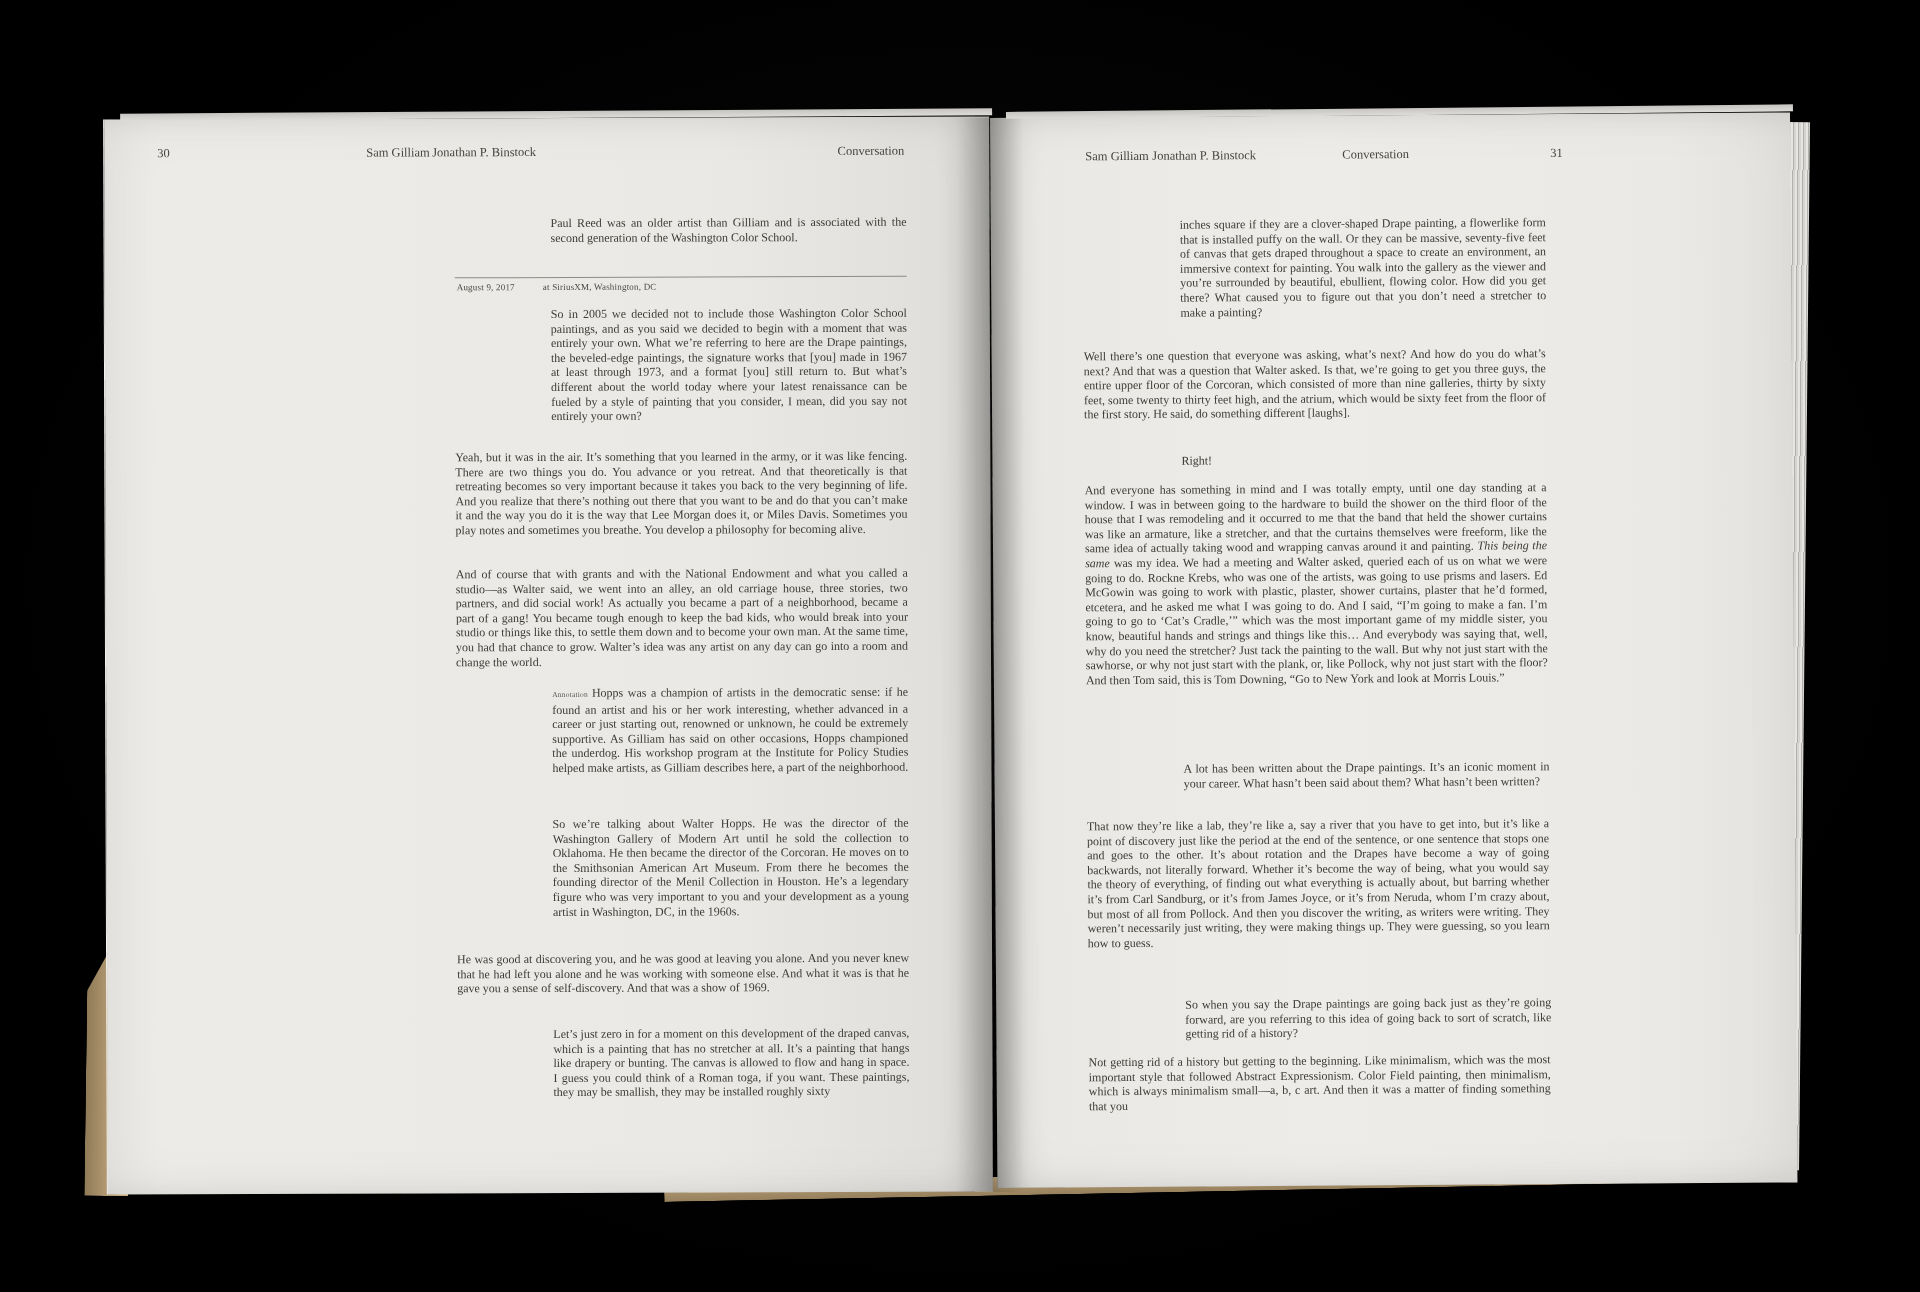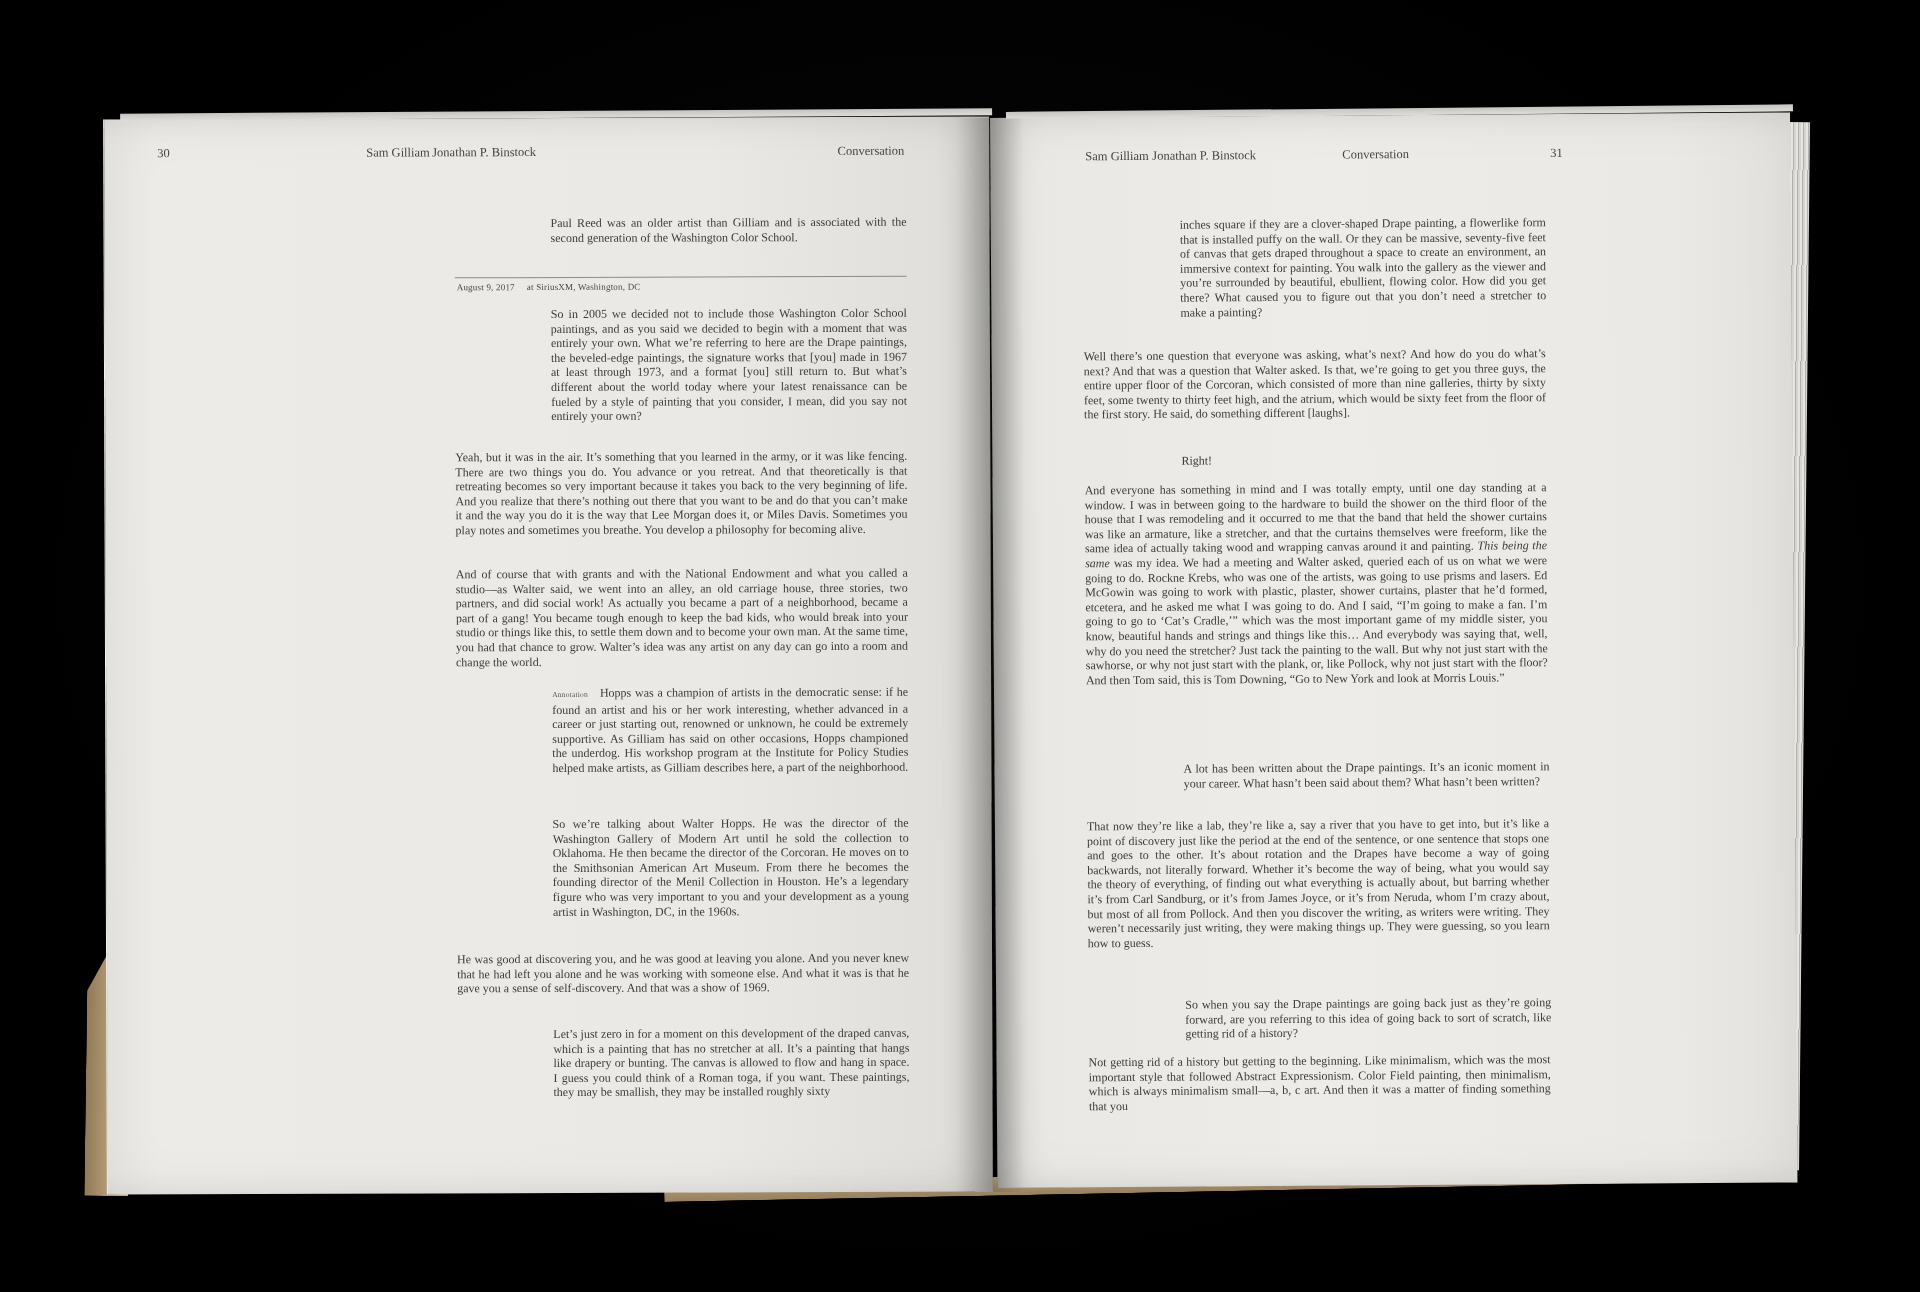--- a/index.html
+++ b/index.html
@@ -32,22 +32,22 @@
   .hdr{position:absolute;top:27px;font-size:12.5px;color:#46443f;white-space:nowrap;}
   .page-right .hdr{top:32px;}
   
   .blk{position:absolute;font-size:12px;line-height:14.6px;text-align:justify;color:#3d3b36;}
   .page-left  .q{left:446px;width:356px;}
   .page-left  .a{left:350px;width:452px;}
   .page-right .q{left:189px;width:366px;}
   .page-right .a{left:92px;width:462px;}
   .rule{position:absolute;left:350px;width:452px;height:0;border-top:1px solid #8d8b86;}
   .session{position:absolute;left:352px;font-size:9px;color:#4c4a45;letter-spacing:.2px;white-space:nowrap;}
-  .session .loc{margin-left:12px;}
-  .ann-label{font-size:7.5px;color:#57554f;letter-spacing:.2px;margin-right:12px;}
+  .session .loc{margin-left:28px;}
+  .ann-label{font-size:7.5px;color:#57554f;letter-spacing:.2px;margin-right:4px;}
   .ital{font-style:italic;}
   .noindentq{white-space:nowrap;text-align:left;}
 </style>
 </head>
 <body>
 
 <div class="stage">
 
   <div class="cover-sliver"></div>
   <div class="cover-bottom"></div>

